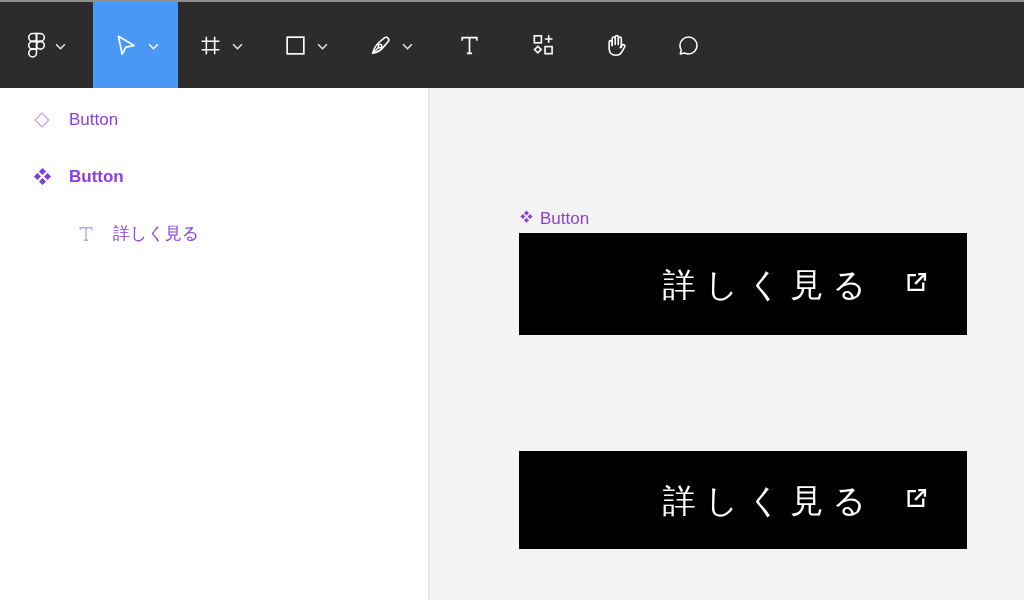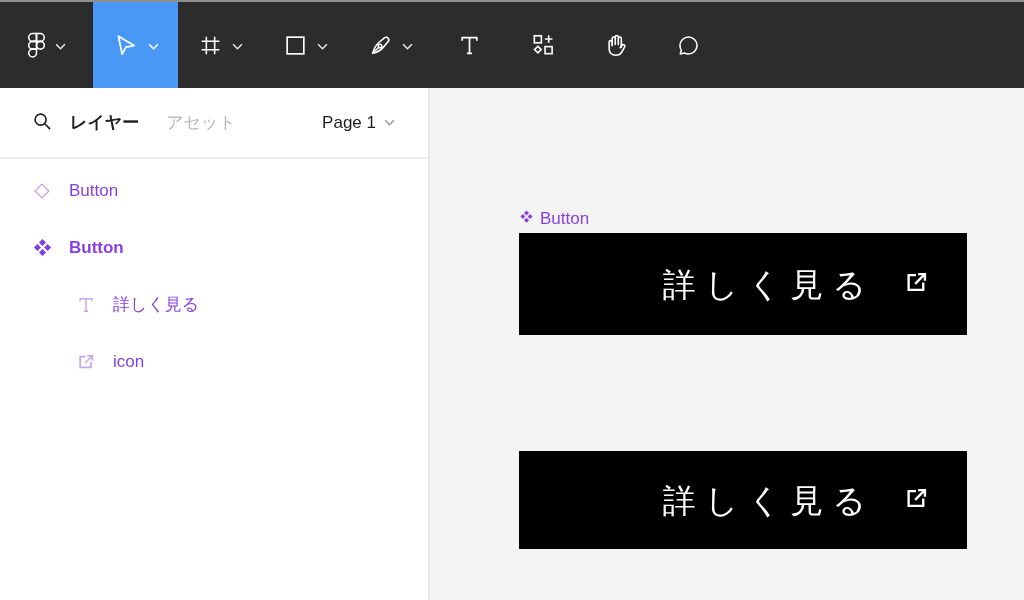--- a/index.html
+++ b/index.html
@@ -178,36 +178,20 @@
       <span>
         <svg viewBox="0 0 24 24" width="25" height="25" fill="none" stroke="#fff" stroke-width="1.5" stroke-linejoin="round">
           <path d="M12 20.2c4.5 0 8.2-3.7 8.2-8.2S16.5 3.8 12 3.8 3.8 7.5 3.8 12c0 1.6.5 3.2 1.3 4.4l-1 3.8 4-1a8.2 8.2 0 0 0 3.9 1z"></path>
         </svg>
       </span>
     </div>
   </div>
 
   <div class="sidebar">
 
-    <div class="sidebar-header">
-      <span>
-        <svg viewBox="0 0 24 24" width="22" height="22" fill="none" stroke="#1E1E1E" stroke-width="1.8" stroke-linecap="round">
-          <circle cx="10.5" cy="10.5" r="6"></circle>
-            <path d="M15 15l5.3 5.3"></path>
-        </svg>
-      </span>
-      <span class="tab tab-layers">レイヤー</span>
-      <span class="tab tab-assets">アセット</span>
-      <span class="page-selector">
-        <span>Page 1</span>
-        <svg viewBox="0 0 10 6" width="11" height="7" fill="none" stroke="#9A9A9A" stroke-width="1.4">
-            <path d="M1 1l4 4 4-4"></path>
-          </svg>
-      </span>
-    </div>
 
     <div class="layers-list">
 
       <div class="layer-row indent0">
         <span class="licon">
           <svg viewBox="0 0 24 24" width="22" height="22" fill="none" stroke="#C4A5EF" stroke-width="1.5">
             <path d="M12 4.5L19.5 12 12 19.5 4.5 12z"></path>
           </svg>
         </span>
         <span>Button</span>
@@ -227,30 +211,20 @@
 
       <div class="layer-row indent1">
         <span class="licon">
           <svg viewBox="0 0 24 24" width="20" height="20" fill="none" stroke="#C4A5EF" stroke-width="1.7">
             <path d="M5 7.5V4.5h14v3M12 4.5v15M9.5 19.5h5"></path>
           </svg>
         </span>
         <span>詳しく見る</span>
       </div>
 
-      <div class="layer-row indent1">
-        <span class="licon">
-          <svg viewBox="0 0 24 24" width="20" height="20" fill="none" stroke="#C4A5EF" stroke-width="2">
-            <path d="M11.5 5.5H5v13h13V12"></path>
-            <path d="M13.5 4.5h6v6"></path>
-            <path d="M10.8 13.2L19.2 4.8"></path>
-          </svg>
-        </span>
-        <span>icon</span>
-      </div>
 
     </div>
   </div>
 
   <div class="canvas">
 
     <div class="selection-label">
       <span>
         <svg viewBox="0 0 24 24" width="15" height="15" fill="#8A3FE3">
           <path d="M12 2.2L16 6.2 12 10.2 8 6.2z"></path>

